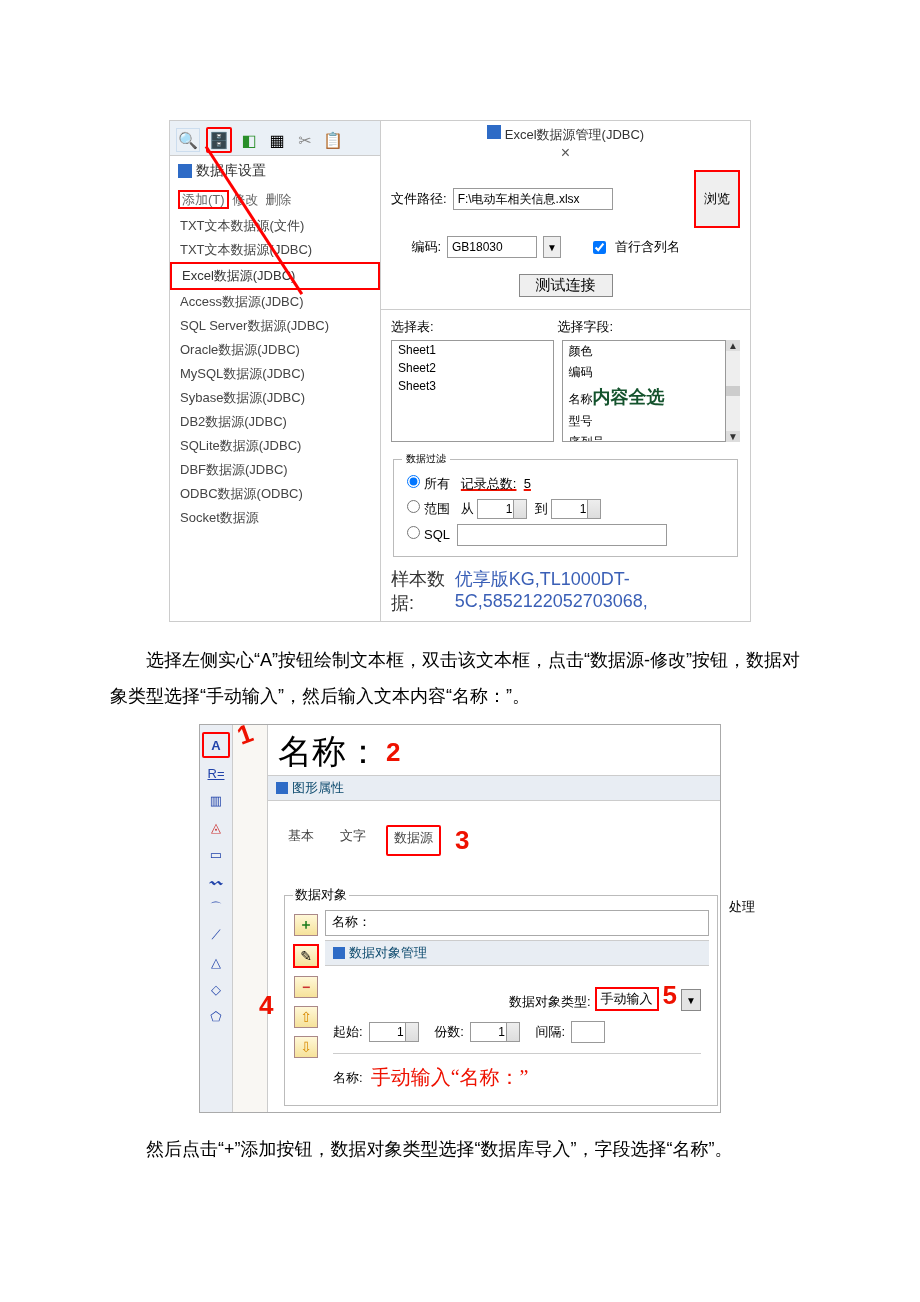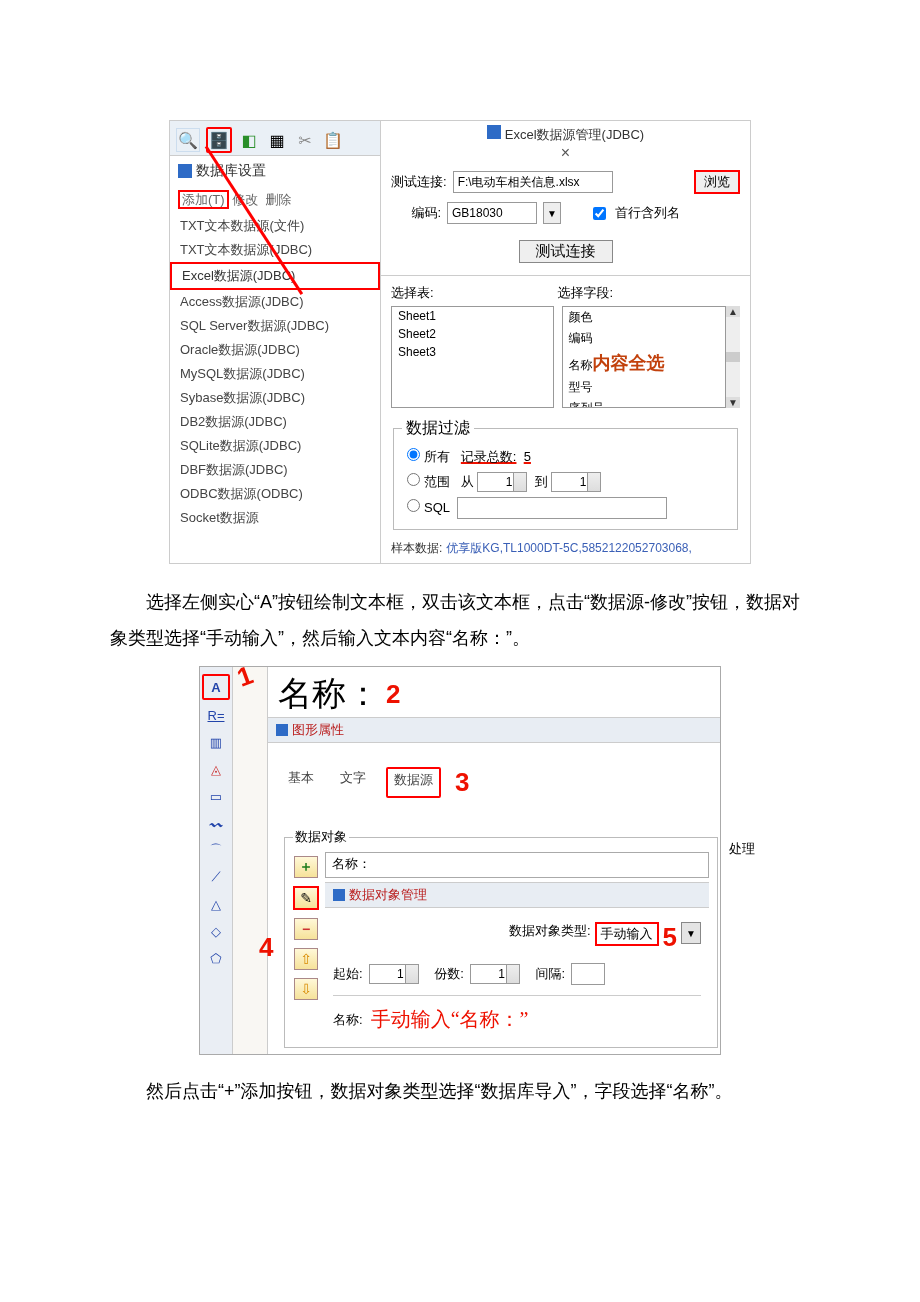--- a/index.html
+++ b/index.html
@@ -15,47 +15,47 @@
   .actions { padding:5px 8px; font-size:13px; color:#666; }
   .actions .add { border:2px solid red; padding:0 2px; }
   .srclist { font-size:13px; color:#444; }
   .srclist .item { padding:3px 10px; cursor:default; }
   .srclist .item.sel { border:2px solid red; color:#333; background:#fff; }
   .dlg-title { padding:4px 8px; font-size:13px; color:#333; display:flex; align-items:center; justify-content:space-between;flex-direction:column;}
   .dlg-title .cube { width:14px; height:14px; background:#2e6bc6; display:inline-block; margin-right:4px;}
   .close-x { font-size:16px; color:#555; }
   .row { display:flex; align-items:center; padding:4px 10px; font-size:13px; gap:6px;}
   .tinput { height:20px; border:1px solid #999; background:#fff; padding:0 4px; font-size:12px; }
-  .browse { border:2px solid red; padding:1px 8px; font-size:13px; background:#efefef;}
+  .browse { border:2px solid red; padding:18px 8px; font-size:13px; background:#efefef;}
   .testbtn { border:1px solid #888; padding:1px 16px; font-size:15px; background:#efefef; margin:12px auto; display:block;}
   .hr { border-top:1px solid #ccc; margin:4px 0;}
   .lists { display:flex; padding:0 10px 6px 10px; font-size:13px; gap:8px;}
   .listbox { border:1px solid #999; background:#fff; height:100px; overflow:auto; font-size:12px;}
   .listbox div { padding:2px 6px;}
   .scroll { width:14px; background:#eee; display:flex; flex-direction:column; justify-content:space-between;}
   .scroll span{ font-size:10px; text-align:center; color:#333; background:#ddd;}
   .filter { padding:4px 10px; font-size:13px;}
-  .filter legend{ font-size:16px; padding:0 4px;}
+  .filter legend{ font-size:10px; padding:0 4px;}
   .radio { margin-right:4px;}
   .spin { width:34px; height:18px; border:1px solid #999; display:inline-flex; align-items:center; justify-content:flex-end; padding-right:14px; position:relative; font-size:12px;}
   .spin::after{ content:""; position:absolute; right:0; top:0; bottom:0; width:12px; border-left:1px solid #999; background:linear-gradient(#eee,#ddd);}
-  .sample { padding:6px 10px; font-size:12px; color:#3a5fb6; display:flex; gap:4px;}
-  .redtext { color:#c2410c; font-size:18px; font-weight:600;}
+  .sample { padding:6px 10px; font-size:18px; color:#3a5fb6; display:flex; gap:4px;}
+  .redtext { color:#14532d; font-size:18px; font-weight:600;}
   .redline { position:absolute; height:3px; background:red; transform-origin:left center; }
 
   .para { font-size:18px; color:#000; line-height:2.0; margin:16px 60px 10px 60px; text-indent:2em;}
 
   .fig2 { width:520px; margin:0 auto 18px auto; border:1px solid #aaa; background:#f6f7f8; display:flex; position:relative;}
   .fig2-tools { width:32px; background:#eaeef4; border-right:1px solid #ccc; padding-top:4px;}
   .fig2-tools .tbtn{ width:24px; height:22px; margin:3px auto; display:flex; align-items:center; justify-content:center; color:#345; font-size:13px; border:1px solid transparent;}
   .fig2-tools .tbtn.redbox{ border:2px solid red;}
   .fig2-mid { width:34px; background:#f9f7f3; border-right:1px solid #ccc;}
   .fig2-right { flex:1; position:relative; background:#fff; }
   .bigname { font-size:34px; padding:4px 10px 0 10px; display:flex; align-items:center;}
-  .winhead { background:#e8edf3; border-top:1px solid #ccc; border-bottom:1px solid #ccc; padding:3px 8px; font-size:13px; color:#b91c1c; display:flex; align-items:center; gap:4px;}
+  .winhead { background:#e8edf3; border-top:1px solid #ccc; border-bottom:1px solid #ccc; padding:3px 8px; font-size:13px; color:#0c4a6e; display:flex; align-items:center; gap:4px;}
   .tabs { padding:24px 14px; font-size:13px; color:#444; display:flex; gap:14px;}
   .tabs .tab { padding:2px 6px;}
   .tabs .tab.redbox{ border:2px solid red;}
   .inner { padding:6px 0 6px 14px; font-size:13px;}
   .yellowbtn { width:22px; height:20px; border:1px solid #a88; background:linear-gradient(#fff8d8,#f6e29a); display:inline-flex; align-items:center; justify-content:center; font-size:14px; margin:4px 0;}
   .pencil { border:2px solid red;}
   .dropdown { border:2px solid red; padding:0 4px; height:20px; display:inline-flex; align-items:center; background:#fff; font-size:13px;}
   .dd-arrow{ width:18px; height:20px; border:1px solid #888; background:#e4e4e4; display:inline-flex; align-items:center; justify-content:center; font-size:10px;}
   .redhand { font-family:"KaiTi","SimSun"; font-size:20px; color:#e10;}
   .num-annot { position:absolute; color:#e10; font-size:26px; font-weight:600;}
@@ -104,21 +104,21 @@
         <div class="item">Socket数据源</div>
       </div>
     </div>
 
     <div class="fig1-right">
       <div class="dlg-title">
         <span><span class="cube"></span><span>Excel数据源管理(JDBC)</span></span>
         <span class="close-x">×</span>
       </div>
       <div class="row">
-        <span>测试连接:</span>
+        <span>文件路径:</span>
         <input class="tinput" style="width: 150px;" value="F:\电动车相关信息.xlsx">
         <span style="flex:1"></span>
         <span class="browse">浏览</span>
       </div>
       <div class="row">
         <span style="width:50px;text-align:right">编码:</span>
         <span class="tinput" style="width:80px;display:inline-flex;align-items:center">GB18030</span>
         <span style="width:16px;height:20px;border:1px solid #999;background:#eee;display:inline-flex;align-items:center;justify-content:center;font-size:10px">▼</span>
         <span style="width:16px"></span>
         <input type="checkbox" checked="" style="">
@@ -229,21 +229,21 @@
               <span class="yellowbtn" style="color:#d88a00;">⇩</span>
             </div>
             <span class="num-annot" style="left:-26px;top:86px;">4</span>
             <div style="flex:1;">
               <div style="border:1px solid #aaa;background:#fff;padding:2px 6px;height:20px;"><span>名称：</span></div>
               <div class="winhead" style="margin-top:4px">
                 <span class="bluecube"></span>
                   <span>数据对象管理</span>
               </div>
               <div style="padding:14px 8px 8px 8px;">
-                <div style="display:flex;align-items:flex-start;gap:4px;">
+                <div style="display:flex;align-items:flex-end;gap:4px;">
                   <span style="flex:1;text-align:right">数据对象类型:</span>
                   <span class="dropdown">手动输入</span>
                   <span class="num-annot" style="position:static;">5</span>
                   <span class="dd-arrow">▼</span>
                 </div>
                 <div style="padding:10px 0 6px 0;display:flex;align-items:center;gap:6px;">
                   <span>起始:</span><span class="spin">1</span>
                   &nbsp;<span>份数:</span><span class="spin">1</span>
                   &nbsp;<span>间隔:</span><input class="tinput" style="width: 24px;">
                 </div>

